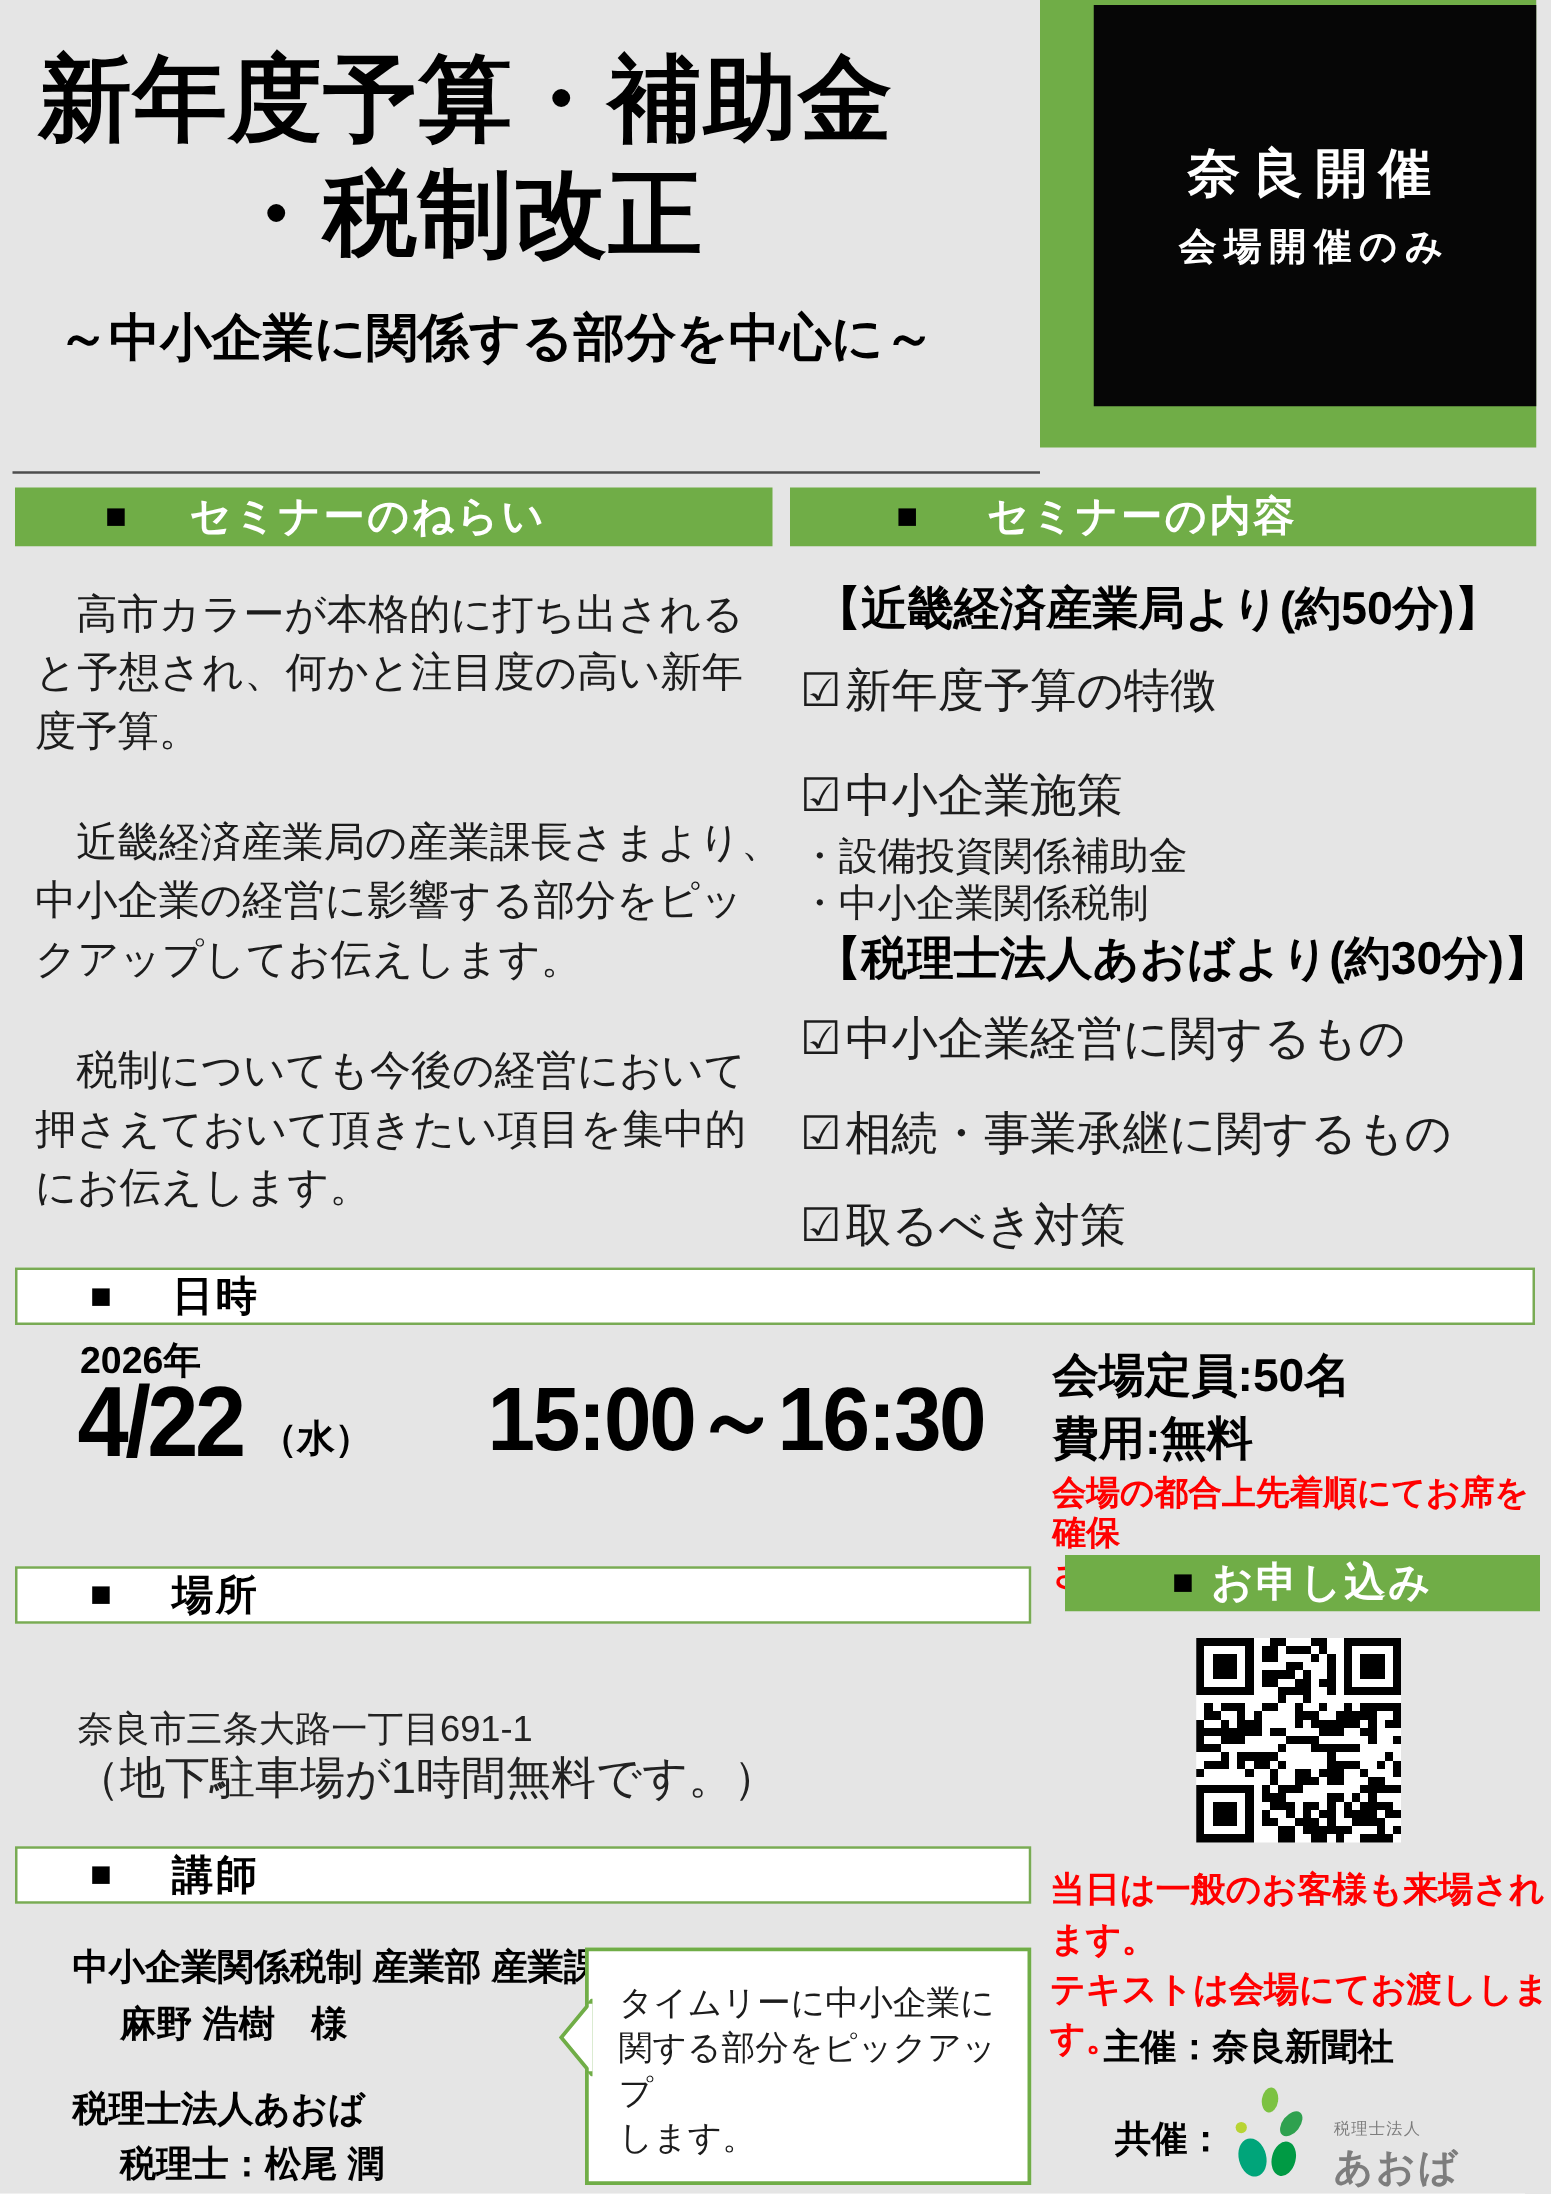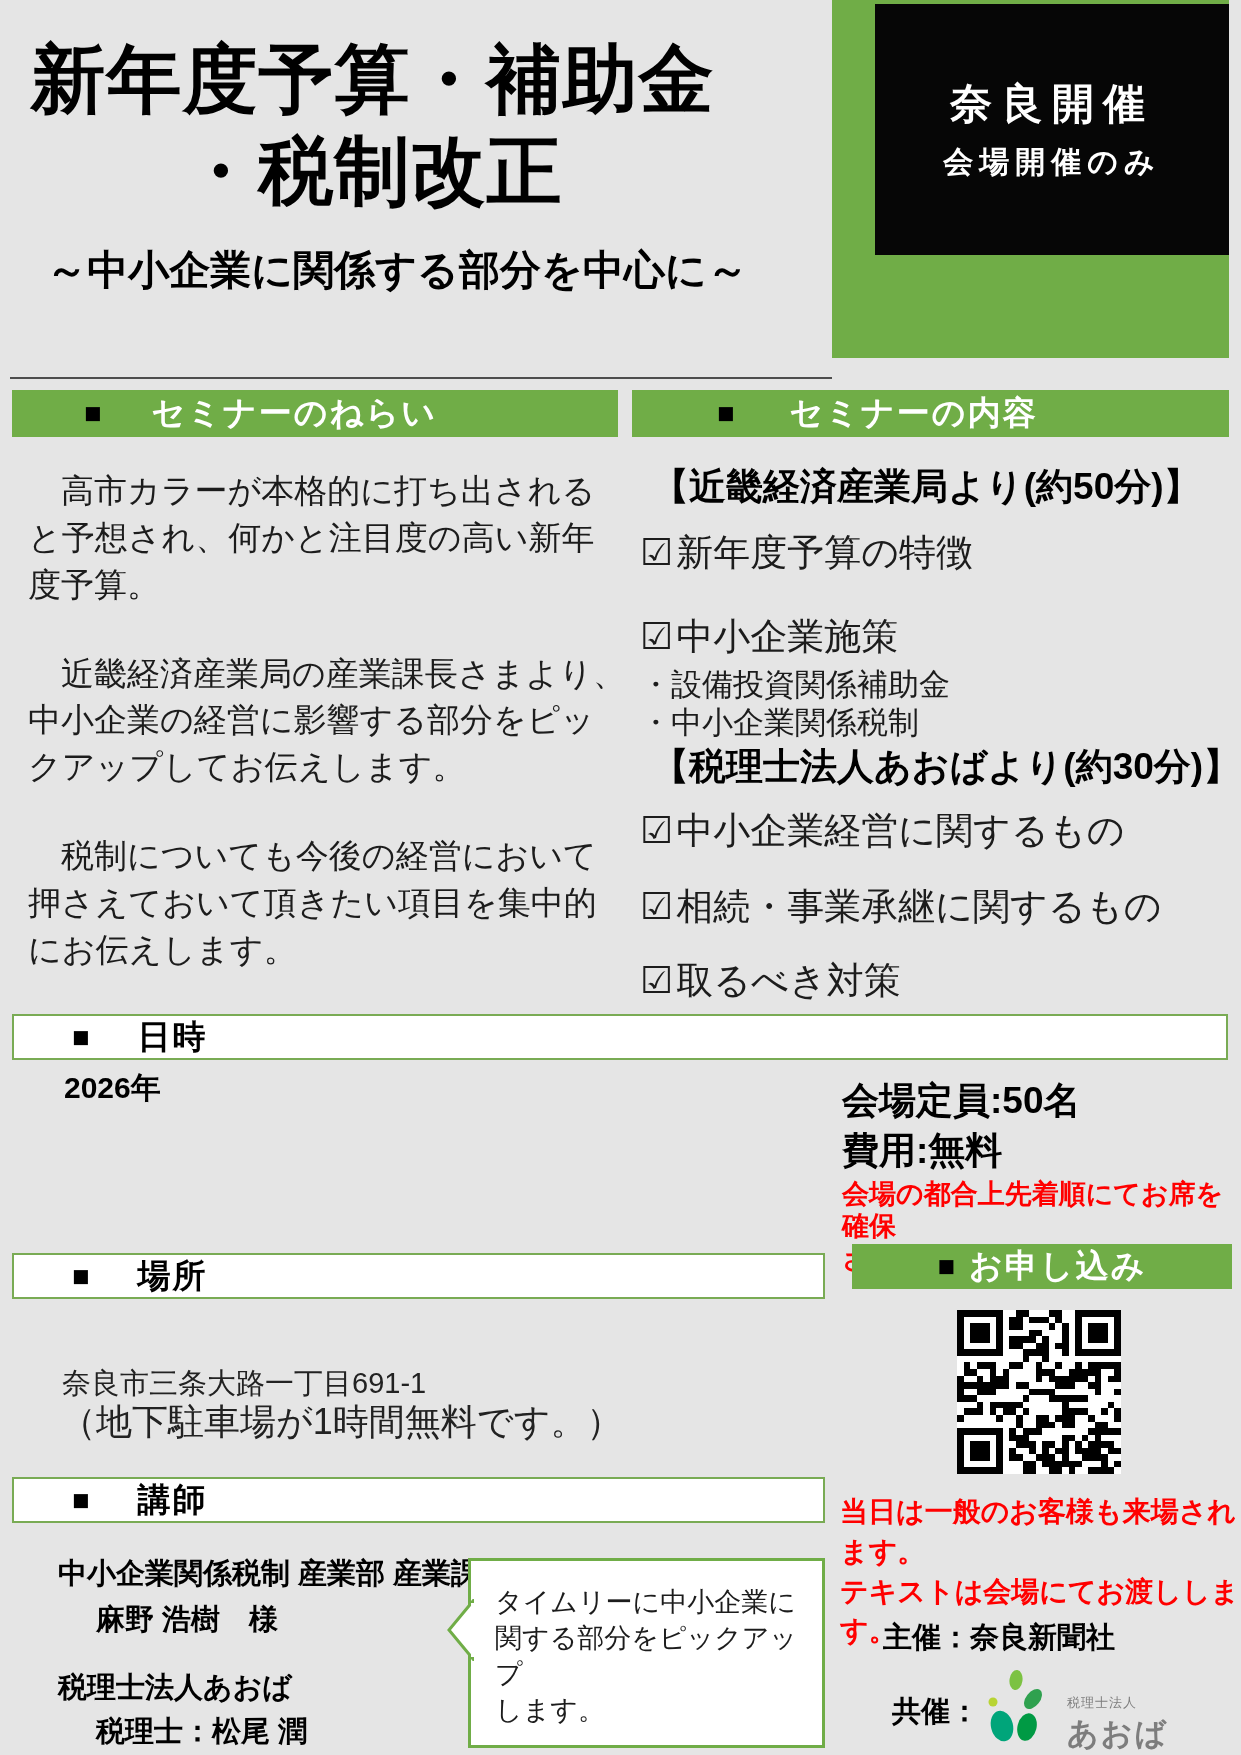--- a/index.html
+++ b/index.html
@@ -6,21 +6,21 @@
   #page{position:relative;width:1241px;height:1755px;background:#e5e5e5;overflow:hidden;
         font-family:Liberation Sans, sans-serif;color:#111;}
   .abs{position:absolute;}
   .pre{white-space:pre-line;}
 
   
   #title{left:15px;top:34px;width:715px;text-align:center;font-size:75px;font-weight:900;
          line-height:1.22;color:#000;letter-spacing:1px;}
   #subtitle{left:0;top:243px;width:748px;text-align:right;font-size:41px;font-weight:800;color:#000;}
   #corner-green{left:832px;top:0;width:397px;height:358px;background:#70ad47;}
-  #badge{left:875px;top:4px;width:354px;height:251px;background:#060606;display:flex;
+  #badge{left:875px;top:4px;width:354px;height:321px;background:#060606;display:flex;
          flex-direction:column;align-items:center;justify-content:center;color:#fff;}
   #badge .l1{font-size:42px;font-weight:700;letter-spacing:9px;}
   #badge .l2{font-size:30px;font-weight:700;letter-spacing:6px;margin-top:10px;}
   #divider{left:10px;top:377px;width:822px;border-top:2px solid #4d4d4d;height:0;}
 
   
   .bar-green{background:#70ad47;color:#fff;display:flex;align-items:center;height:47px;}
   .bar-outline{background:#fff;border:2px solid #79ab54;color:#000;display:flex;align-items:center;}
   .sq{font-size:29px;line-height:1;color:#000;}
   .bar-label{font-size:33px;font-weight:700;letter-spacing:2px;}
@@ -142,20 +142,25 @@
   </div>
   <div class="abs c-line c-item" style="top:956px;">
     <span class="chk">☑</span><span>取るべき対策</span>
   </div>
 
   <div class="abs bar-outline" id="dt-bar">
     <span class="sq obar-sq">■</span>
     <span class="obar-label">日時</span>
   </div>
   <div class="abs" id="year">2026年</div>
+  <div class="abs" id="daterow">
+    <span id="date-big">4/22</span>
+    <span id="weekday">（水）</span>
+    <span id="time-big">15:00～16:30</span>
+  </div>
   <div class="abs" id="capacity">会場定員:50名</div>
   <div class="abs" id="fee">費用:無料</div>
   <div class="abs pre" id="seat-note">会場の都合上先着順にてお席を確保
 させて頂きます。</div>
 
   <div class="abs bar-outline" id="place-bar">
     <span class="sq obar-sq">■</span>
     <span class="obar-label">場所</span>
   </div>
   <div class="abs" id="address">奈良市三条大路一丁目691-1</div>

